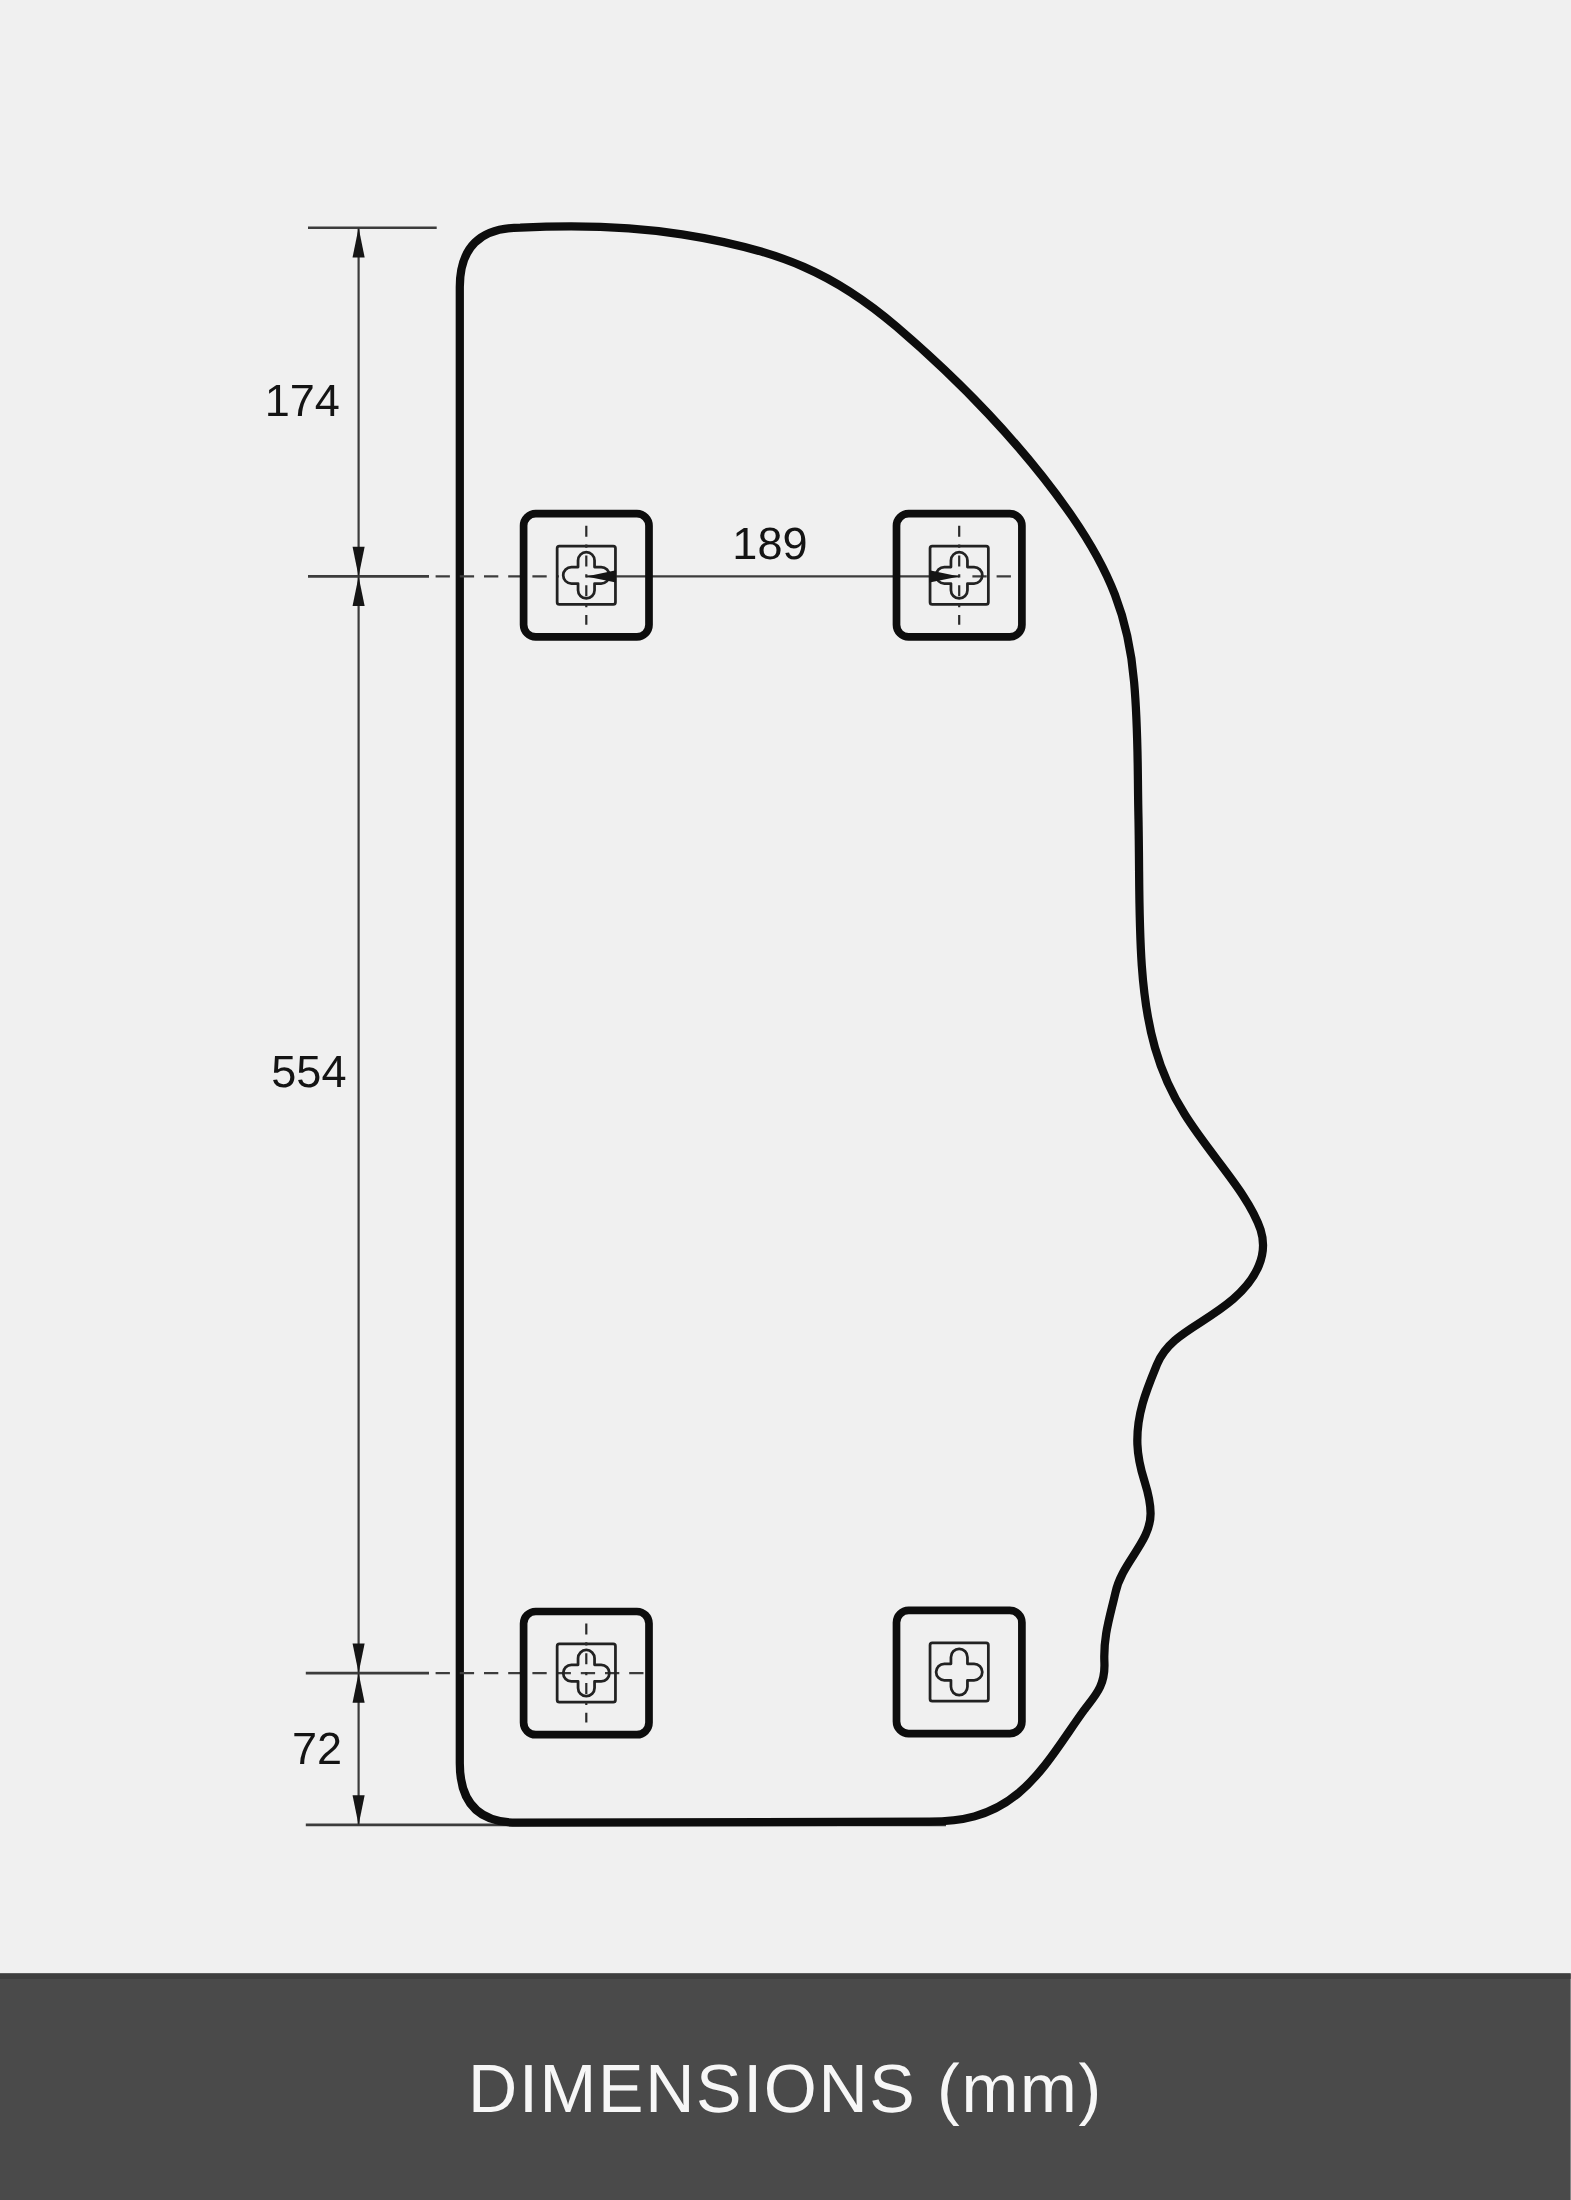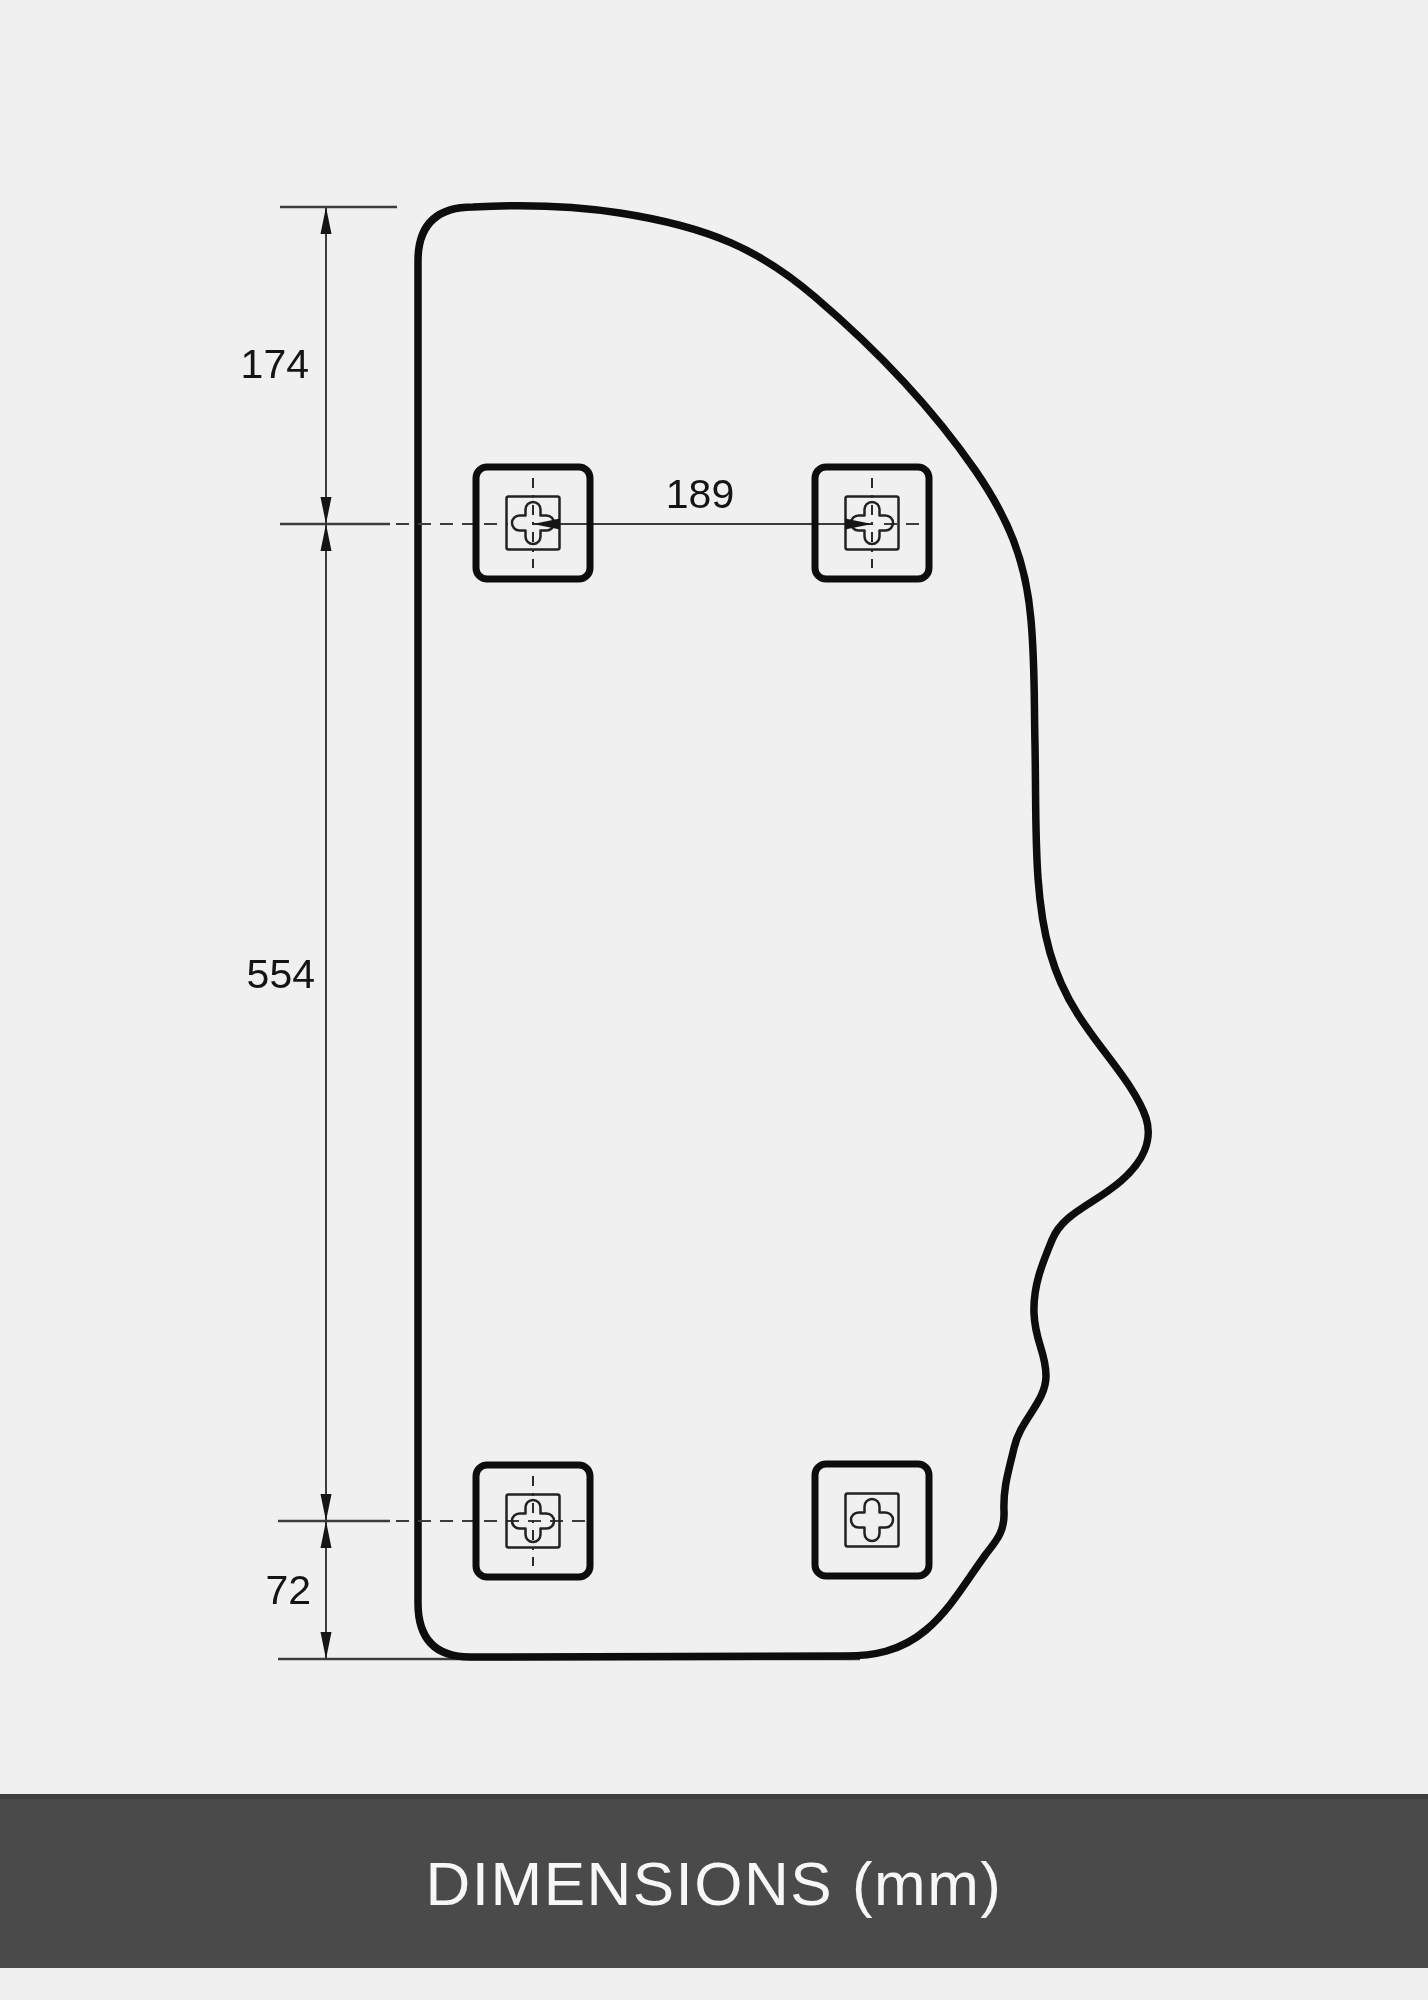--- a/index.html
+++ b/index.html
@@ -28,21 +28,21 @@
   .bracket-outer{fill:none;stroke:var(--outline);stroke-width:7;}
   .bracket-inner{fill:none;stroke:#222;stroke-width:2.5;}
   .bracket-cross{fill:none;stroke:#222;stroke-width:2.5;stroke-linejoin:round;}
   .dim-label{
     font-family:"Liberation Sans", sans-serif;
     font-size:41px;
     fill:var(--label-text);
     font-weight:400;
   }
   .footer-bar{
-    position:absolute;left:0;top:1794px;width:1428px;height:174px;
+    position:absolute;left:0;top:1794px;width:1428px;height:206px;
     background:var(--footer-background);
     border-top:5px solid #3e3e3e;
     display:flex;align-items:center;justify-content:center;
   }
   .footer-title{
     color:var(--footer-text);
     font-family:"Liberation Sans", sans-serif;
     font-size:62px;
     font-weight:400;
     letter-spacing:1.5px;

